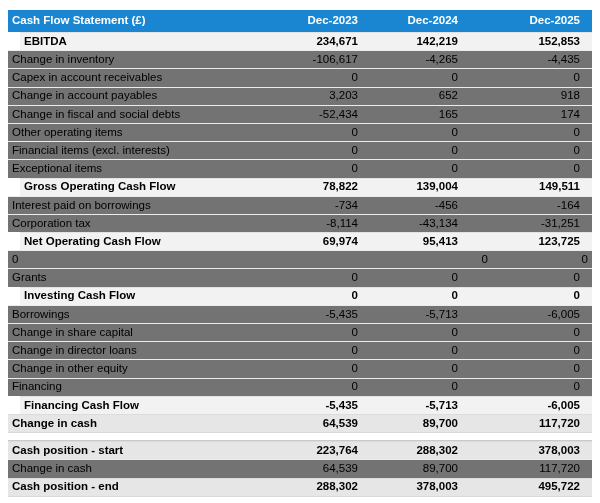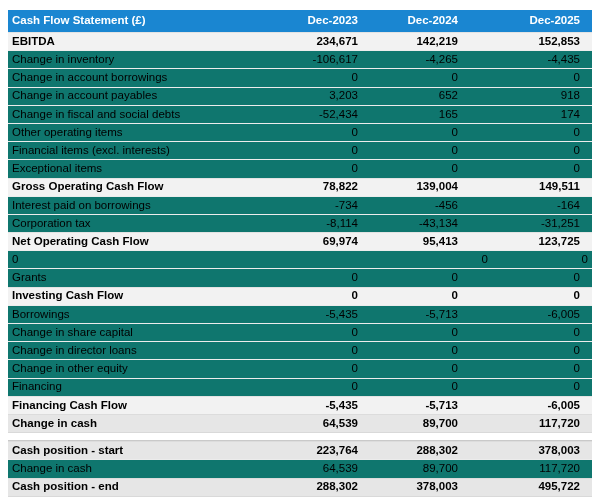--- a/index.html
+++ b/index.html
@@ -22,23 +22,23 @@
     border-top: 1px solid #ececec;
     background: #ffffff;
   }
   .row.header {
     height: 22px;
     color: #ffffff;
     font-weight: 700;
     border-top: none;
     background: #1a86d1;
   }
-  .row.subtotal { font-weight: 700; background: #f2f2f2; border-top: 1px solid #e3e3e3; }
+  .row.subtotal { font-weight: 700; background: #f2f2f2; border-top: 1px solid #e3e3e3; margin-left: 12px; }
   .row.total    { font-weight: 700; background: #e6e6e6; border-top: 1px solid #dcdcdc; }
-  .row.normal   { background: #0f766e; }
+  .row.normal   { background: #737373; }
   .cell { display: block; line-height: 1; }
   .cell:nth-child(1) { flex: 1; padding-left: 4px; text-align: left; }
   .cell:nth-child(2) { width: 104px; text-align: right; padding-right: 4px; }
   .cell:nth-child(3) { width: 100px; text-align: right; padding-right: 4px; }
   .cell:nth-child(4) { width: 130px; text-align: right; padding-right: 12px; }
   .section { border-bottom: 1px solid #d9d9d9; }
   .section-gap { height: 7px; background: #ffffff; }
   .section2 { border-top: 1px solid #c9c9c9; border-bottom: 1px solid #d9d9d9; }
 </style>
 </head>
@@ -60,21 +60,21 @@
         <span class="cell">142,219</span>
         <span class="cell">152,853</span>
       </div>
       <div class="row normal">
         <span class="cell">Change in inventory</span>
         <span class="cell">-106,617</span>
         <span class="cell">-4,265</span>
         <span class="cell">-4,435</span>
       </div>
       <div class="row normal">
-        <span class="cell">Change in account borrowings</span>
+        <span class="cell">Capex in account receivables</span>
         <span class="cell">0</span>
         <span class="cell">0</span>
         <span class="cell">0</span>
       </div>
       <div class="row normal">
         <span class="cell">Change in account payables</span>
         <span class="cell">3,203</span>
         <span class="cell">652</span>
         <span class="cell">918</span>
       </div>

